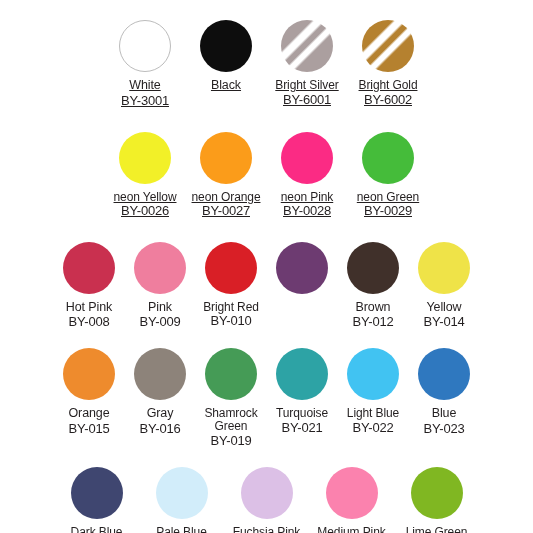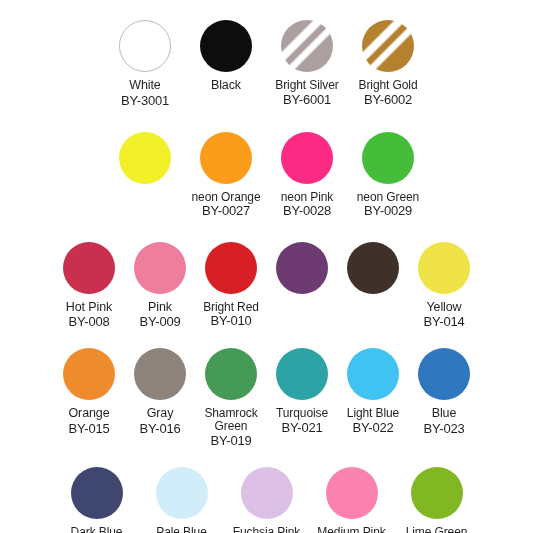--- a/index.html
+++ b/index.html
@@ -26,21 +26,21 @@
   }
 
   .swatch-row {
     display: flex;
     justify-content: center;
     align-items: flex-start;
     width: 533px;
   }
 
   
-  .row-cols-4 .swatch-cell { width: 81px; }
+  .row-cols-4 .swatch-cell { width: 81px; text-decoration: underline; }
   .row-cols-5 .swatch-cell { width: 85px; }
   .row-cols-6 .swatch-cell { width: 71px; }
 
   .swatch-cell {
     display: flex;
     flex-direction: column;
     align-items: center;
     box-sizing: border-box;
   }
 
@@ -136,20 +136,24 @@
           <span class="name small">Bright Gold</span>
           <span class="code">BY-6002</span>
         </div>
       </div>
     </div>
     <div class="swatch-row row-cols-4 r2">
       <div class="swatch-cell">
         <div class="chip-wrap">
           <span class="chip" title="neon Yellow" style="background: rgb(242, 240, 40);"></span>
         </div>
+        <div class="labels">
+          <span class="name small">neon Yellow</span>
+          <span class="code">BY-0026</span>
+        </div>
       </div>
       <div class="swatch-cell">
         <div class="chip-wrap">
           <span class="chip" title="neon Orange" style="background: rgb(251, 156, 26);"></span>
         </div>
         <div class="labels">
           <span class="name small">neon Orange</span>
           <span class="code">BY-0027</span>
         </div>
       </div>
@@ -201,20 +205,24 @@
         </div>
       </div>
       <div class="swatch-cell">
         <div class="chip-wrap">
           <span class="chip" title="Purple" style="background: rgb(109, 59, 113);"></span>
         </div>
       </div>
       <div class="swatch-cell">
         <div class="chip-wrap">
           <span class="chip" title="Brown" style="background: rgb(64, 48, 42);"></span>
+        </div>
+        <div class="labels">
+          <span class="name">Brown</span>
+          <span class="code">BY-012</span>
         </div>
       </div>
       <div class="swatch-cell">
         <div class="chip-wrap">
           <span class="chip" title="Yellow" style="background: rgb(239, 227, 72);"></span>
         </div>
         <div class="labels">
           <span class="name">Yellow</span>
           <span class="code">BY-014</span>
         </div>

